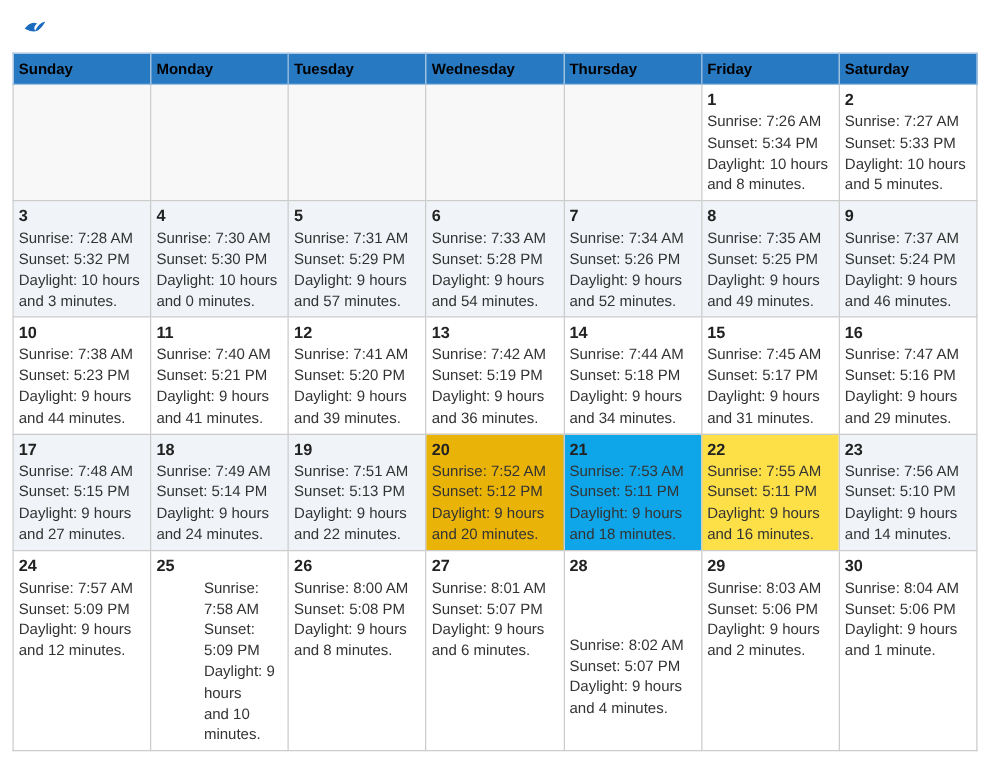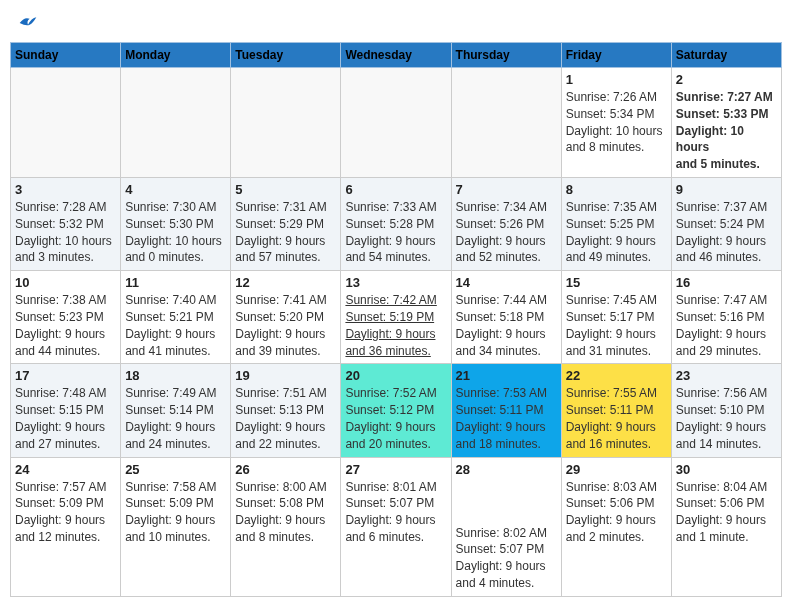--- a/index.html
+++ b/index.html
@@ -131,21 +131,21 @@
         <td class="empty"></td>
         <td>
           <span class="day-number">1</span>
           <div class="day-info" style="white-space: pre-line;">Sunrise: 7:26 AM
 Sunset: 5:34 PM
 Daylight: 10 hours
 and 8 minutes.</div>
         </td>
         <td>
           <span class="day-number">2</span>
-          <div class="day-info" style="white-space: pre-line; font-weight: bold;">Sunrise: 7:27 AM
+          <div class="day-info" style="white-space: pre-line;">Sunrise: 7:27 AM
 Sunset: 5:33 PM
 Daylight: 10 hours
 and 5 minutes.</div>
         </td>
       </tr>
       <tr>
         <td style="background: rgb(240, 244, 248);">
           <span class="day-number">3</span>
           <div class="day-info" style="white-space: pre-line;">Sunrise: 7:28 AM
 Sunset: 5:32 PM
@@ -212,21 +212,21 @@
         </td>
         <td>
           <span class="day-number">12</span>
           <div class="day-info" style="white-space: pre-line;">Sunrise: 7:41 AM
 Sunset: 5:20 PM
 Daylight: 9 hours
 and 39 minutes.</div>
         </td>
         <td>
           <span class="day-number">13</span>
-          <div class="day-info" style="white-space: pre-line; text-decoration: underline;">Sunrise: 7:42 AM
+          <div class="day-info" style="white-space: pre-line;">Sunrise: 7:42 AM
 Sunset: 5:19 PM
 Daylight: 9 hours
 and 36 minutes.</div>
         </td>
         <td>
           <span class="day-number">14</span>
           <div class="day-info" style="white-space: pre-line;">Sunrise: 7:44 AM
 Sunset: 5:18 PM
 Daylight: 9 hours
 and 34 minutes.</div>
@@ -261,21 +261,21 @@
 Daylight: 9 hours
 and 24 minutes.</div>
         </td>
         <td style="background: rgb(240, 244, 248);">
           <span class="day-number">19</span>
           <div class="day-info" style="white-space: pre-line;">Sunrise: 7:51 AM
 Sunset: 5:13 PM
 Daylight: 9 hours
 and 22 minutes.</div>
         </td>
-        <td style="background: #5eead4;">
+        <td style="background: #eab308;">
           <span class="day-number">20</span>
           <div class="day-info" style="white-space: pre-line;">Sunrise: 7:52 AM
 Sunset: 5:12 PM
 Daylight: 9 hours
 and 20 minutes.</div>
         </td>
         <td style="background: #0ea5e9;">
           <span class="day-number">21</span>
           <div class="day-info" style="white-space: pre-line;">Sunrise: 7:53 AM
 Sunset: 5:11 PM
@@ -300,21 +300,21 @@
       <tr>
         <td>
           <span class="day-number">24</span>
           <div class="day-info" style="white-space: pre-line;">Sunrise: 7:57 AM
 Sunset: 5:09 PM
 Daylight: 9 hours
 and 12 minutes.</div>
         </td>
         <td>
           <span class="day-number">25</span>
-          <div class="day-info" style="white-space: pre-line;">Sunrise: 7:58 AM
+          <div class="day-info" style="white-space: pre-line; margin-left: 38px;">Sunrise: 7:58 AM
 Sunset: 5:09 PM
 Daylight: 9 hours
 and 10 minutes.</div>
         </td>
         <td>
           <span class="day-number">26</span>
           <div class="day-info" style="white-space: pre-line;">Sunrise: 8:00 AM
 Sunset: 5:08 PM
 Daylight: 9 hours
 and 8 minutes.</div>

